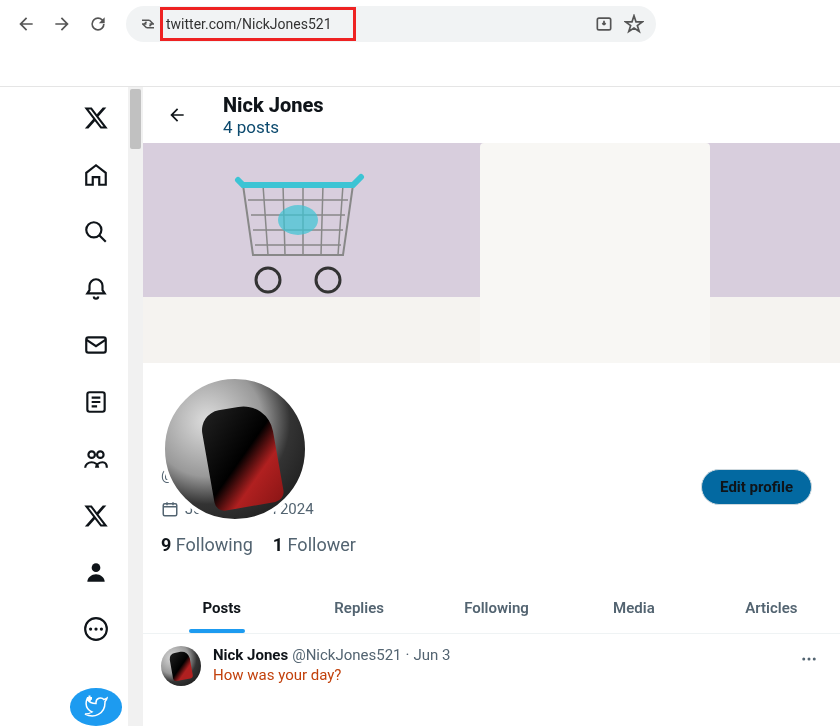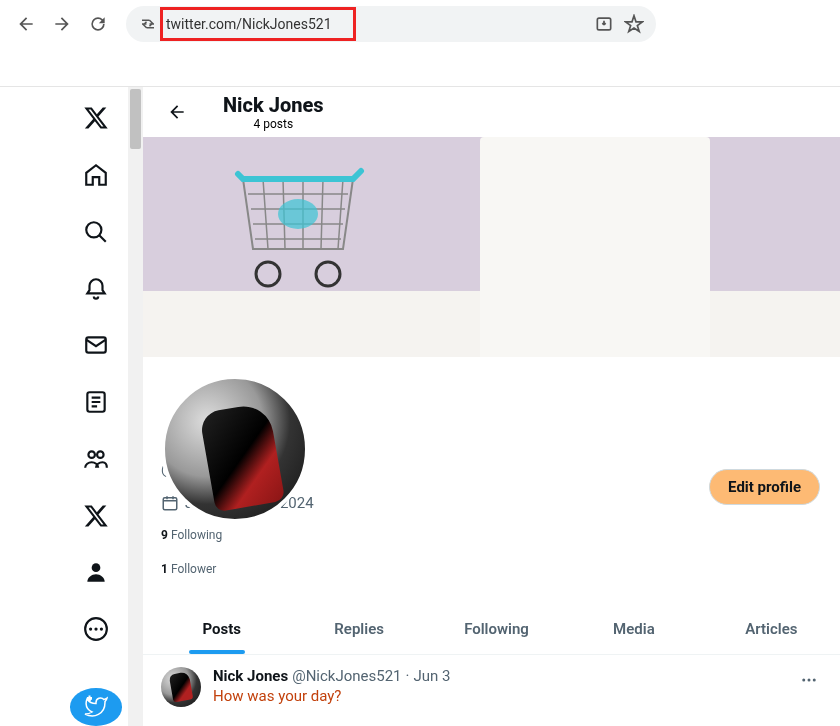--- a/index.html
+++ b/index.html
@@ -24,36 +24,36 @@
     .sidebar-item { width: 48px; height: 48px; display: flex; align-items: center; justify-content: center; border-radius: 50%; cursor: pointer; }
     .sidebar-item svg { width: 26px; height: 26px; }
     .compose-btn { width: 52px; height: 52px; background: #1d9bf0; border-radius: 50%; display: flex; align-items: center; justify-content: center; cursor: pointer; margin-top: 20px; }
     .compose-btn svg { width: 24px; height: 24px; fill: #fff; }
     
     .main { flex: 1; position: relative; }
     .header { display: flex; align-items: center; padding: 6px 16px; gap: 28px; }
     .back-btn { width: 36px; height: 36px; display: flex; align-items: center; justify-content: center; cursor: pointer; border-radius: 50%; }
     .header-info { display: flex; flex-direction: column; }
     .header-name { font-size: 20px; font-weight: 800; color: #0f1419; }
-    .header-posts { font-size: 12px; color: #000000; text-align: center; }
+    .header-posts { font-size: 17px; color: #0c4a6e; }
     
     .cover { height: 220px; background: linear-gradient(to bottom, #d8cedd 0%, #d8cedd 70%, #f5f3f0 70%, #f5f3f0 100%); position: relative; }
     .cover-cart { position: absolute; left: 70px; top: 22px; }
     .cover-bag { position: absolute; right: 130px; top: 0; width: 230px; height: 220px; background: #f8f7f4; border-radius: 4px 4px 0 0; }
     
     .avatar { position: absolute; left: 18px; top: 288px; width: 148px; height: 148px; border-radius: 50%; border: 4px solid #fff; background: radial-gradient(circle at 30% 30%, #ddd 0%, #999 40%, #333 60%, #111 100%); overflow: hidden; }
     .avatar-shoe { position: absolute; left: 30%; top: 20%; width: 70px; height: 100px; background: linear-gradient(135deg, #222 0%, #000 50%, #b02020 70%, #8a1515 100%); transform: rotate(-10deg); border-radius: 20px 30px 10px 10px; }
     
-    .edit-btn { position: absolute; right: 20px; top: 382px; padding: 8px 18px; border: 1px solid #cfd9de; border-radius: 20px; background: #fdba74; font-size: 15px; font-weight: 700; color: #0f1419; cursor: pointer; }
+    .edit-btn { position: absolute; right: 28px; top: 382px; padding: 8px 18px; border: 1px solid #cfd9de; border-radius: 20px; background: #0369a1; font-size: 15px; font-weight: 700; color: #0f1419; cursor: pointer; }
     
     .profile-info { padding: 78px 18px 12px 18px; }
     .profile-name { font-size: 21px; font-weight: 800; color: #0f1419; }
     .profile-handle { font-size: 15px; color: #536471; margin-top: 1px; }
     .profile-join { display: flex; align-items: center; gap: 6px; margin-top: 16px; color: #536471; font-size: 15px; }
-    .profile-stats { display: flex; gap: 20px; margin-top: 16px; font-size: 12px; flex-direction: column; }
+    .profile-stats { display: flex; gap: 20px; margin-top: 16px; font-size: 18px; }
     .stat-num { font-weight: 700; color: #0f1419; }
     .stat-label { color: #536471; }
     
     .tabs { display: flex; border-bottom: 1px solid #eff3f4; margin-top: 16px; }
     .tab { flex: 1; text-align: center; padding: 16px 4px; font-size: 15px; font-weight: 600; color: #536471; cursor: pointer; position: relative; }
     .tab.active { color: #0f1419; font-weight: 700; padding-left: 14px; }
     .tab.active::after { content: ''; position: absolute; bottom: 0; left: 50%; transform: translateX(-50%); width: 56px; height: 4px; background: #1d9bf0; border-radius: 2px; }
     
     .post { display: flex; padding: 12px 18px; gap: 12px; }
     .post-avatar { width: 40px; height: 40px; border-radius: 50%; background: radial-gradient(circle at 30% 30%, #ddd 0%, #999 40%, #333 60%, #111 100%); overflow: hidden; position: relative; flex-shrink: 0; }

